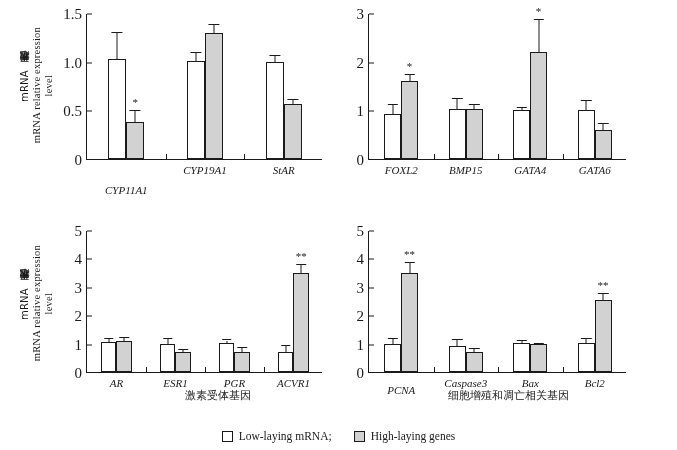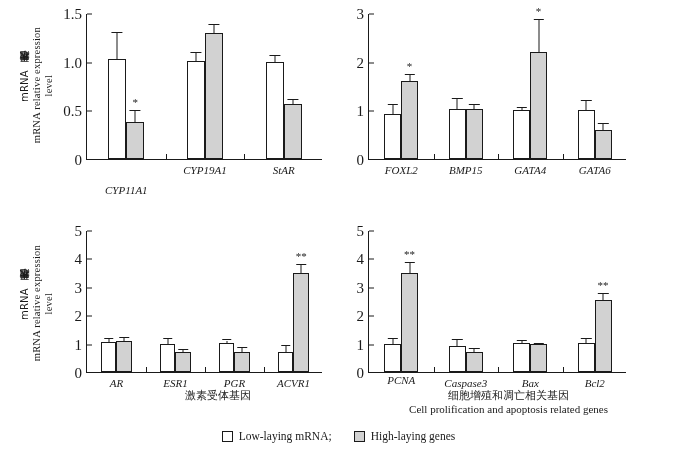--- a/index.html
+++ b/index.html
@@ -431,21 +431,21 @@
                 <div class="errbar" style="bottom: 28.4px; height: 4.544px;"></div>
                 <div class="errcap" style="bottom: 32.944px; width: 10.3974px;"></div>
               </div>
               <div class="bar-wrap" style="width: 16.77px; height: 142px; align-items: flex-end;">
                 <div class="bar high" style="height: 99.4px;"></div>
                 <div class="errbar" style="bottom: 99.4px; height: 9.656px;"></div>
                 <div class="errcap" style="bottom: 109.056px; width: 10.3974px;"></div>
                 <div class="sig" style="bottom: 112.056px;">**</div>
               </div>
             </div>
-            <div class="xcat" style="left: 0px; width: 64.5px; top: 144px;">PCNA</div>
+            <div class="xcat" style="left: 0px; width: 64.5px; top: 154px;">PCNA</div>
             <div class="xtick-mark" style="left: 64.5px;"></div>
             <div class="group" style="left: 79.98px; width: 33.54px; height: 142px;">
               <div class="bar-wrap" style="width: 16.77px; height: 142px; align-items: flex-end;">
                 <div class="bar low" style="height: 26.412px;"></div>
                 <div class="errbar" style="bottom: 26.412px; height: 5.68px;"></div>
                 <div class="errcap" style="bottom: 32.092px; width: 10.3974px;"></div>
               </div>
               <div class="bar-wrap" style="width: 16.77px; height: 142px; align-items: flex-end;">
                 <div class="bar high" style="height: 20.448px;"></div>
                 <div class="errbar" style="bottom: 20.448px; height: 2.272px;"></div>
@@ -478,21 +478,20 @@
                 <div class="bar high" style="height: 72.42px;"></div>
                 <div class="errbar" style="bottom: 72.42px; height: 5.112px;"></div>
                 <div class="errcap" style="bottom: 77.532px; width: 10.3974px;"></div>
                 <div class="sig" style="bottom: 80.532px;">**</div>
               </div>
             </div>
             <div class="xcat" style="left: 193.5px; width: 64.5px; top: 147px;">Bcl2</div>
           </div>
         <div class="caption" style="top:164px;">
           <span class="cn">细胞增殖和凋亡相关基因</span>
-          <span class="en">Cell prolification and apoptosis related genes</span>
         </div>
       </div>
     </div>
 
   </div>
 
   <div class="legend">
     <div class="legend-item">
       <span class="swatch low"></span>
       <span>Low-laying mRNA;</span>

